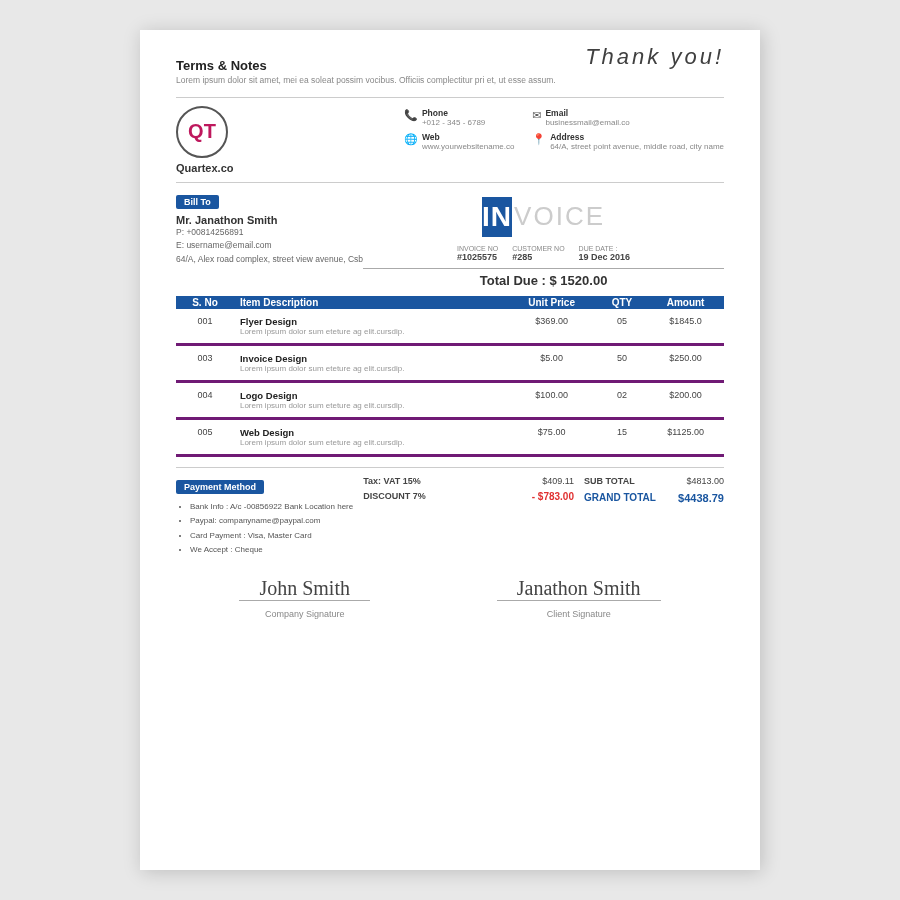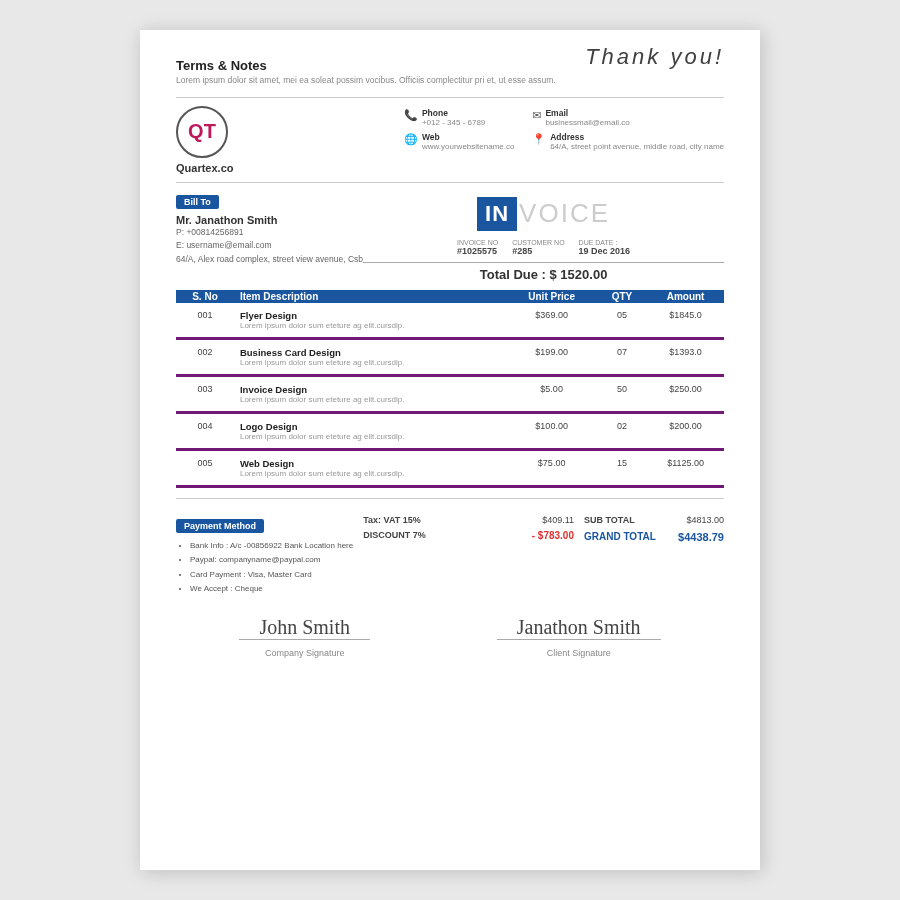--- a/index.html
+++ b/index.html
@@ -83,23 +83,23 @@
     .bill-name { font-size: 11px; font-weight: bold; color: #333; }
     .bill-detail { font-size: 8.5px; color: #666; line-height: 1.6; }
     .invoice-center { text-align: center; flex: 1; padding-top: 6px; }
     .invoice-title-box {
       display: inline-flex; align-items: center; gap: 0;
       margin-bottom: 8px;
     }
     .inv-box {
       background: #1a56a0;
       color: #fff;
-      font-size: 22px;
+      font-size: 28px;
       font-weight: bold;
-      padding: 4px 8px;
+      padding: 4px 0;
       letter-spacing: 1px;
     }
     .oice-text {
       font-size: 26px;
       color: #ccc;
       font-weight: 300;
       letter-spacing: 2px;
       padding-left: 2px;
     }
     .invoice-meta {
@@ -137,21 +137,21 @@
     }
     .items-table tbody td.item-desc { text-align: left; }
     .item-desc-title { font-weight: bold; font-size: 9.5px; color: #222; }
     .item-desc-sub { font-size: 8px; color: #999; }
     .sno { color: #888; font-size: 10px; }
     
     .footer-section {
       display: flex;
       gap: 0;
       border-top: 1.5px solid #ccc;
-      padding-top: 16px;
+      padding-top: 8px;
     }
     .payment-method { min-width: 165px; }
     .payment-badge {
       background: #1a56a0;
       color: #fff;
       font-size: 9px;
       font-weight: bold;
       padding: 2px 8px;
       border-radius: 2px;
       display: inline-block;
@@ -292,30 +292,20 @@
     <tbody id="table-body">
     <tr>
       <td class="sno">001</td>
       <td class="item-desc">
         <div class="item-desc-title">Flyer Design</div>
         <div class="item-desc-sub">Lorem ipsum dolor sum eteture ag elit.cursdip.</div>
       </td>
       <td>$369.00</td>
       <td>05</td>
       <td>$1845.0</td>
-    </tr>
-        <tr>
-      <td class="sno">002</td>
-      <td class="item-desc">
-        <div class="item-desc-title">Business Card Design</div>
-        <div class="item-desc-sub">Lorem ipsum dolor sum eteture ag elit.cursdip.</div>
-      </td>
-      <td>$199.00</td>
-      <td>07</td>
-      <td>$1393.0</td>
     </tr>
         <tr>
       <td class="sno">003</td>
       <td class="item-desc">
         <div class="item-desc-title">Invoice Design</div>
         <div class="item-desc-sub">Lorem ipsum dolor sum eteture ag elit.cursdip.</div>
       </td>
       <td>$5.00</td>
       <td>50</td>
       <td>$250.00</td>

